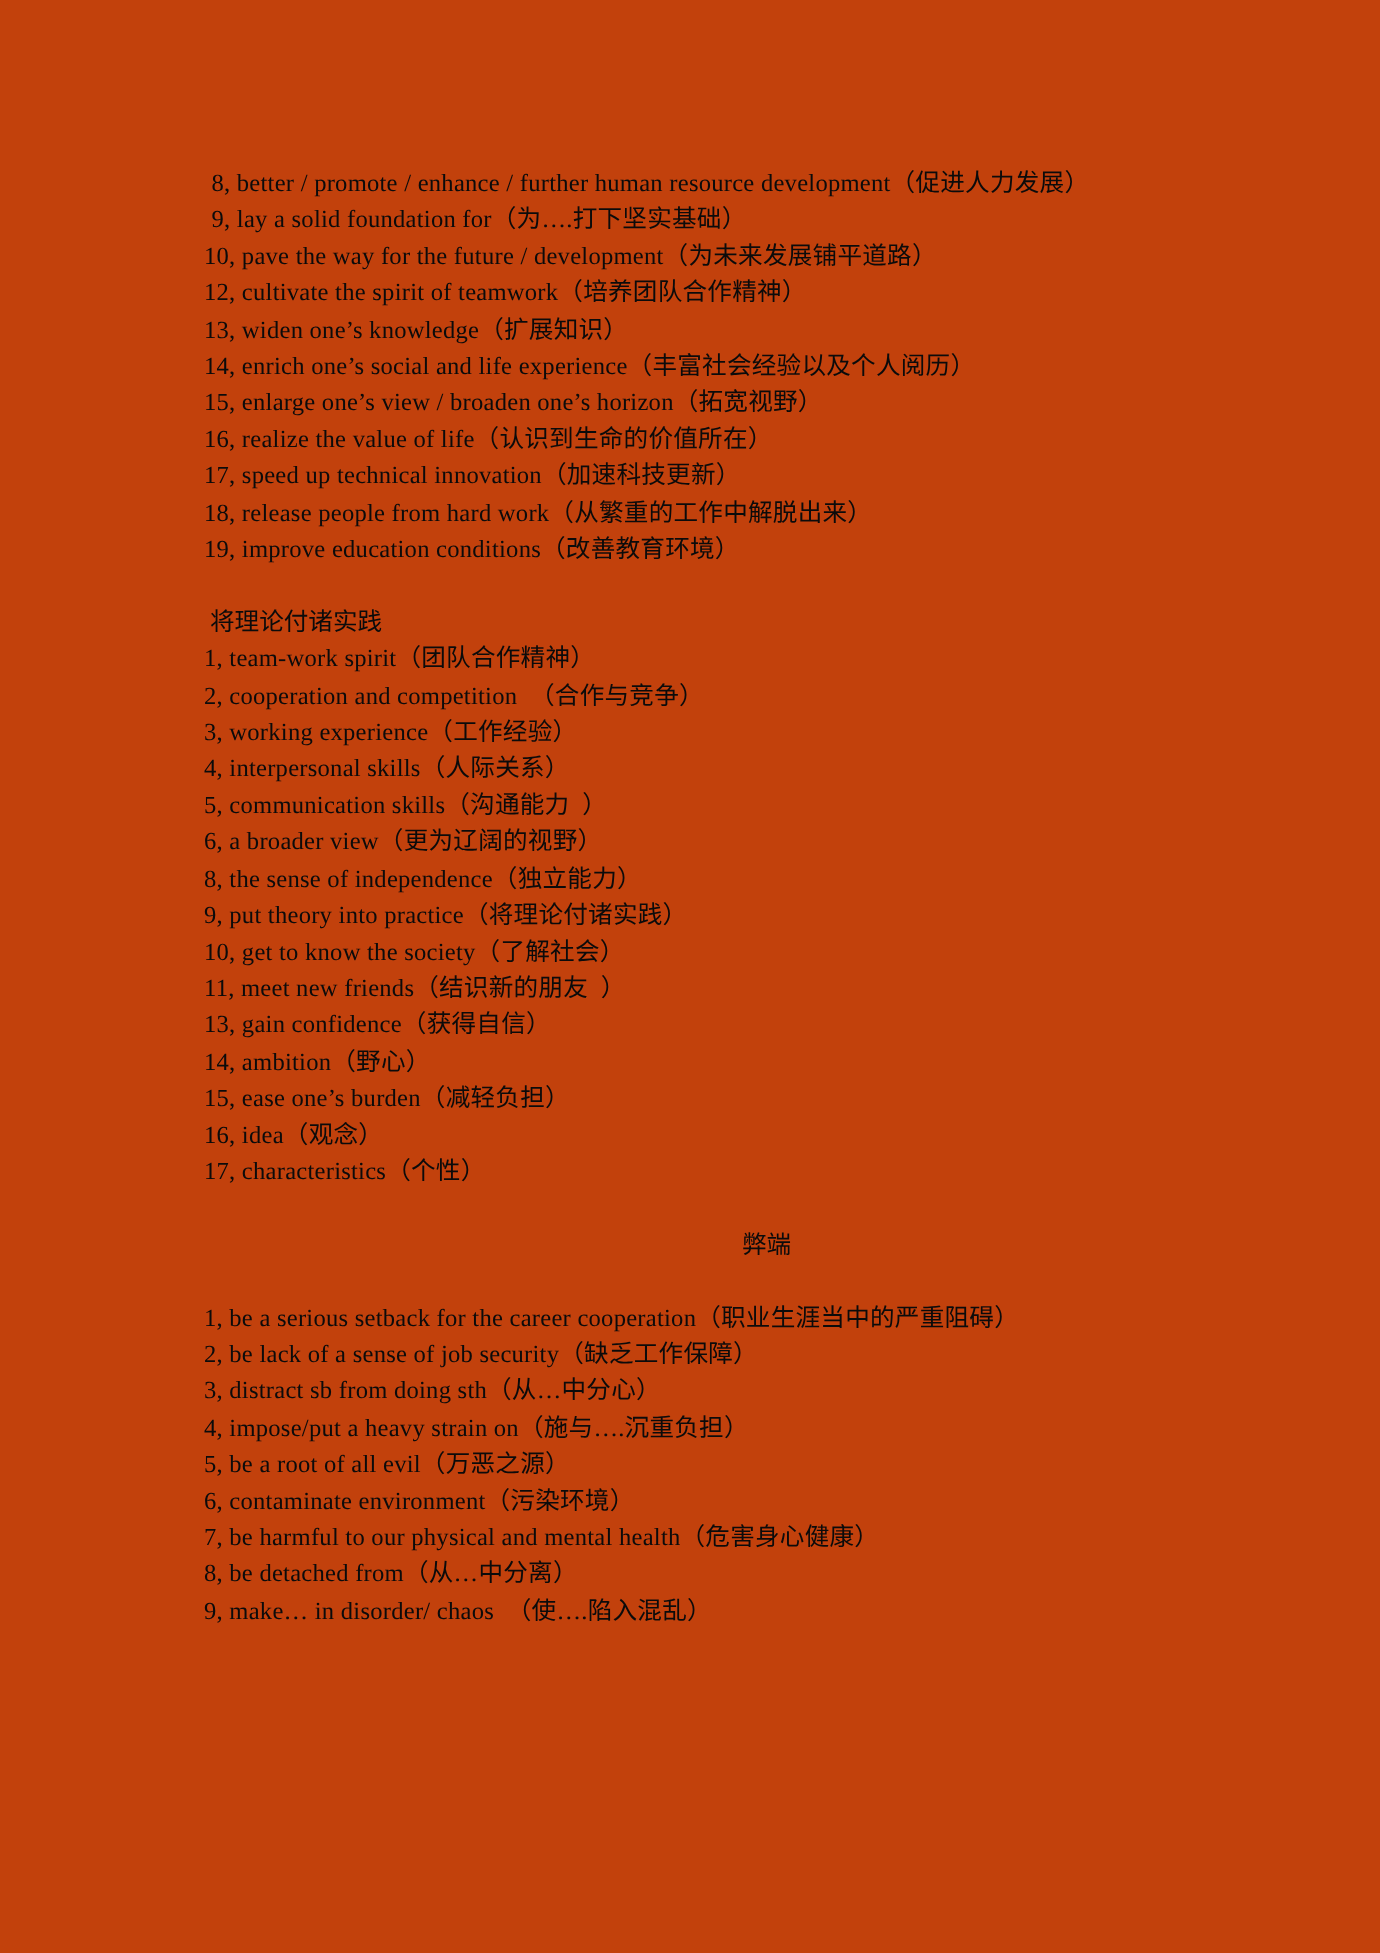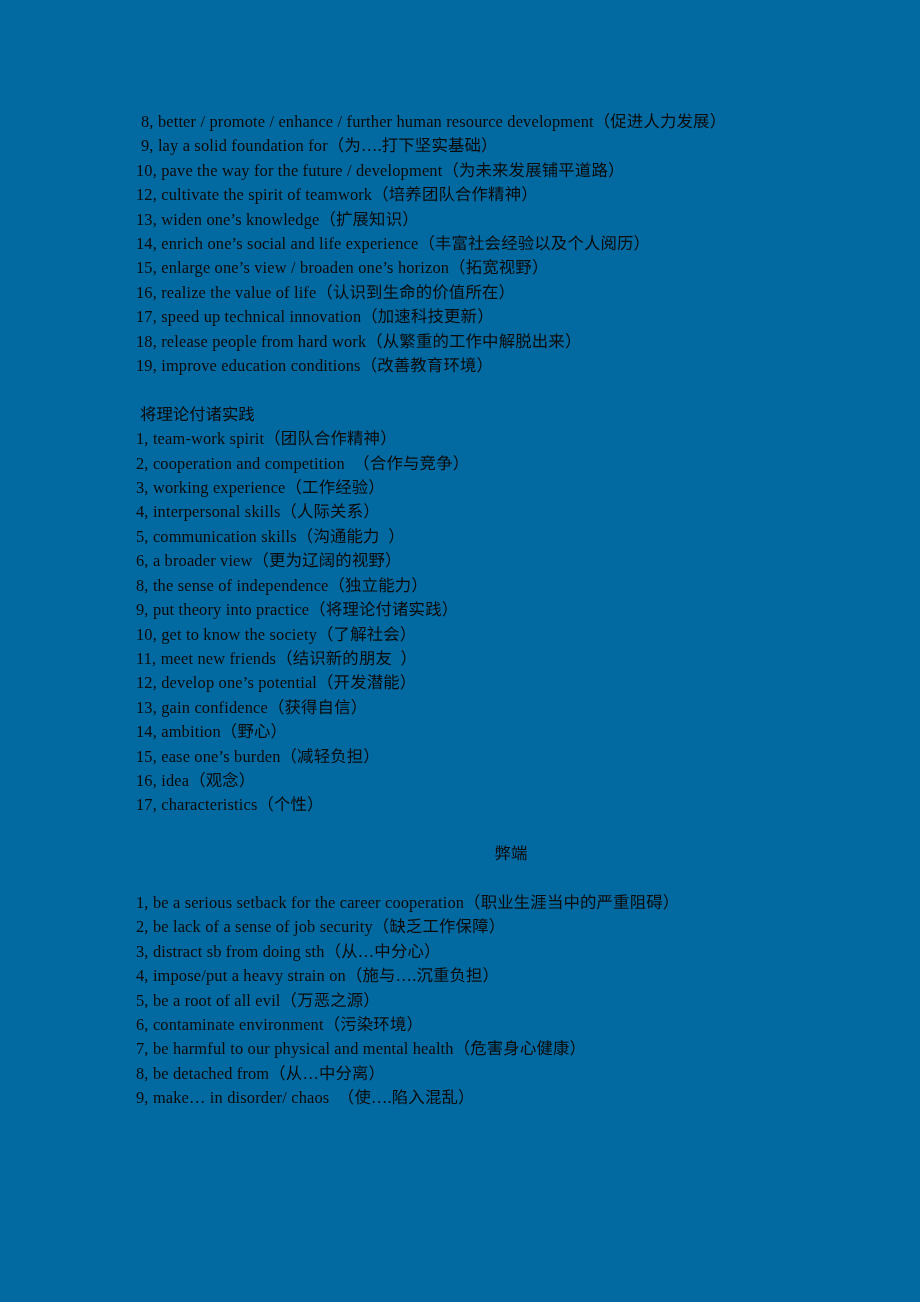--- a/index.html
+++ b/index.html
@@ -17,21 +17,21 @@
     color: #000000;
     -webkit-font-smoothing: antialiased;
   }
 
   .page {
     position: absolute;
     top: 0;
     left: 0;
     width: 920px;
     height: 1302px;
-    background: #0369a1;
+    background: #c2410c;
   }
 
   
   .doc-body {
     position: absolute;
     left: 136px;
     top: 110px;
     width: 740px;
   }
 
@@ -90,21 +90,20 @@
       <div class="line">1, team-work spirit（团队合作精神）</div>
       <div class="line">2, cooperation and competition  （合作与竞争）</div>
       <div class="line">3, working experience（工作经验）</div>
       <div class="line">4, interpersonal skills（人际关系）</div>
       <div class="line">5, communication skills（沟通能力  ）</div>
       <div class="line">6, a broader view（更为辽阔的视野）</div>
       <div class="line">8, the sense of independence（独立能力）</div>
       <div class="line">9, put theory into practice（将理论付诸实践）</div>
       <div class="line">10, get to know the society（了解社会）</div>
       <div class="line">11, meet new friends（结识新的朋友  ）</div>
-      <div class="line">12, develop one’s potential（开发潜能）</div>
       <div class="line">13, gain confidence（获得自信）</div>
       <div class="line">14, ambition（野心）</div>
       <div class="line">15, ease one’s burden（减轻负担）</div>
       <div class="line">16, idea（观念）</div>
       <div class="line">17, characteristics（个性）</div>
     </div>
 
     <div class="gap-section"></div>
 
     <div>

